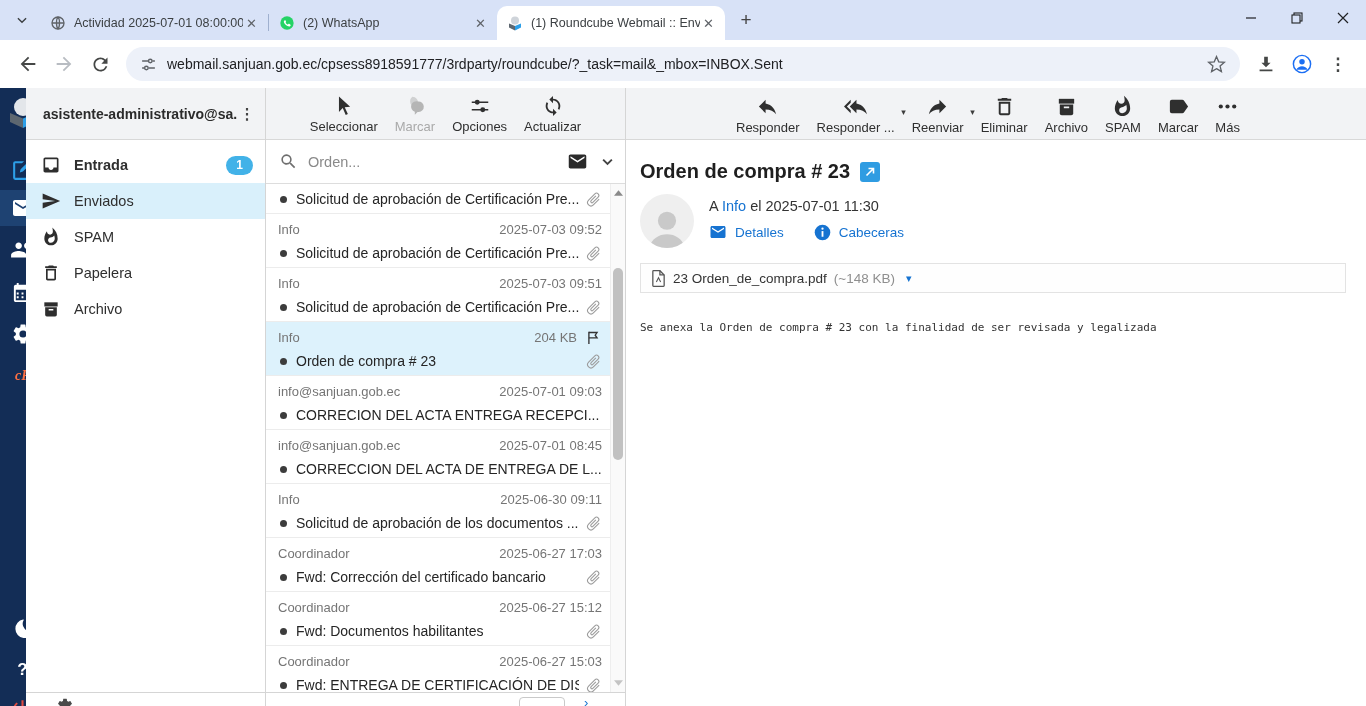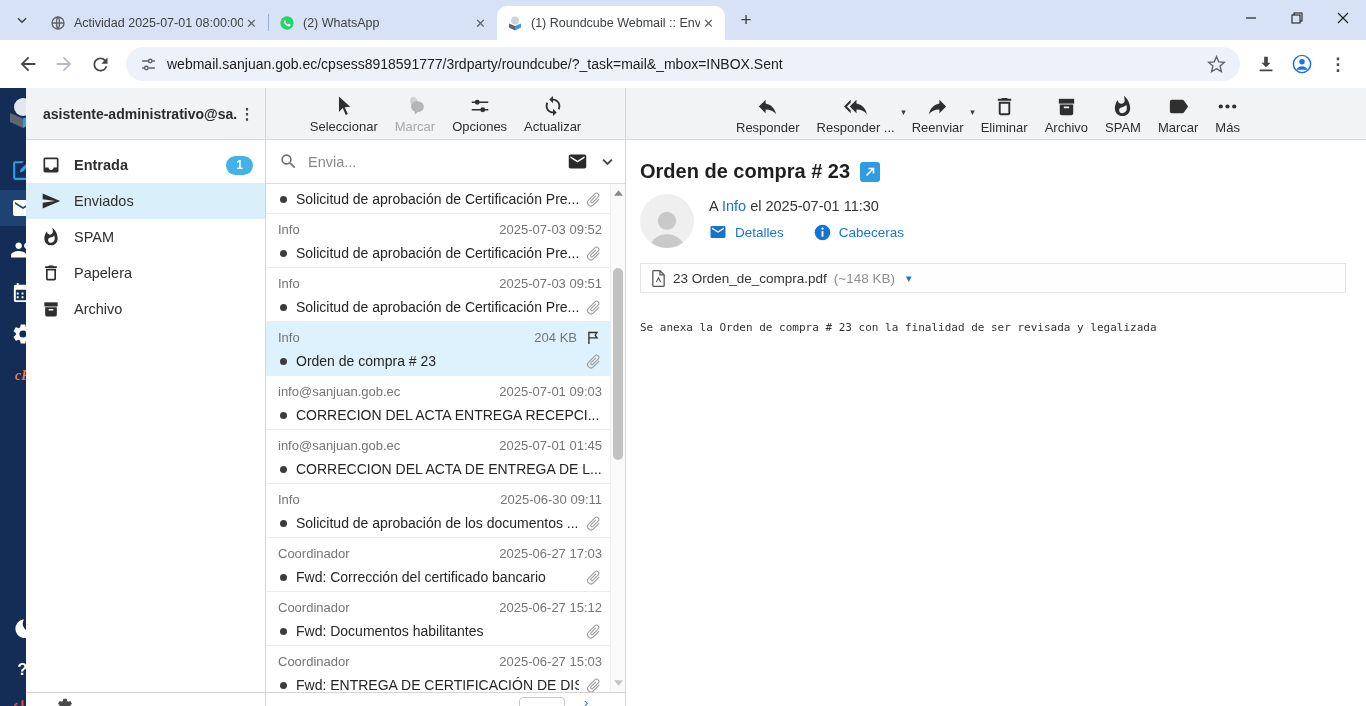--- a/index.html
+++ b/index.html
@@ -339,21 +339,21 @@
               <path d="M12 4V1L8 5l4 4V6c3.31 0 6 2.69 6 6 0 1.01-.25 1.97-.7 2.8l1.46 1.46A7.93 7.93 0 0 0 20 12c0-4.42-3.58-8-8-8zm0 14c-3.31 0-6-2.69-6-6 0-1.01.25-1.97.7-2.8L5.24 7.74A7.93 7.93 0 0 0 4 12c0 4.42 3.58 8 8 8v3l4-4-4-4v3z"></path>
             </svg>
           <span>Actualizar</span>
         </div>
       </div>
 
       <div class="searchbar">
         <svg width="19" height="19" viewBox="0 0 24 24" fill="#6f6f6f">
             <path d="M15.5 14h-.79l-.28-.27a6.5 6.5 0 1 0-.7.7l.27.28v.79l5 4.99L20.49 19l-4.99-5zm-6 0A4.5 4.5 0 1 1 14 9.5 4.5 4.5 0 0 1 9.5 14z"></path>
           </svg>
-        <span class="search-ph">Envia...</span>
+        <span class="search-ph">Orden...</span>
         <span class="search-right">
           <svg width="21" height="21" viewBox="0 0 24 24" fill="#2a2a2a">
               <path d="M20 4H4c-1.1 0-2 .9-2 2v12c0 1.1.9 2 2 2h16c1.1 0 2-.9 2-2V6c0-1.1-.9-2-2-2zm0 4l-8 5-8-5V6l8 5 8-5v2z"></path>
             </svg>
           <svg width="15" height="15" viewBox="0 0 24 24" fill="none" stroke="#444" stroke-width="3">
               <polyline points="5,9 12,16 19,9"></polyline>
             </svg>
         </span>
       </div>
 
@@ -421,21 +421,21 @@
     </div>
     <div class="m-subline">
       <span class="dot"></span>
       <span class="m-subject">CORRECION DEL ACTA ENTREGA RECEPCI...</span>
 
     </div>
   </div>
           <div class="row">
     <div class="m-meta">
       <span class="m-from">info@sanjuan.gob.ec</span>
-      <span class="m-date">2025-07-01 01:45</span>
+      <span class="m-date">2025-07-01 08:45</span>
 
     </div>
     <div class="m-subline">
       <span class="dot"></span>
       <span class="m-subject">CORRECCION DEL ACTA DE ENTREGA DE L...</span>
 
     </div>
   </div>
           <div class="row">
     <div class="m-meta">

